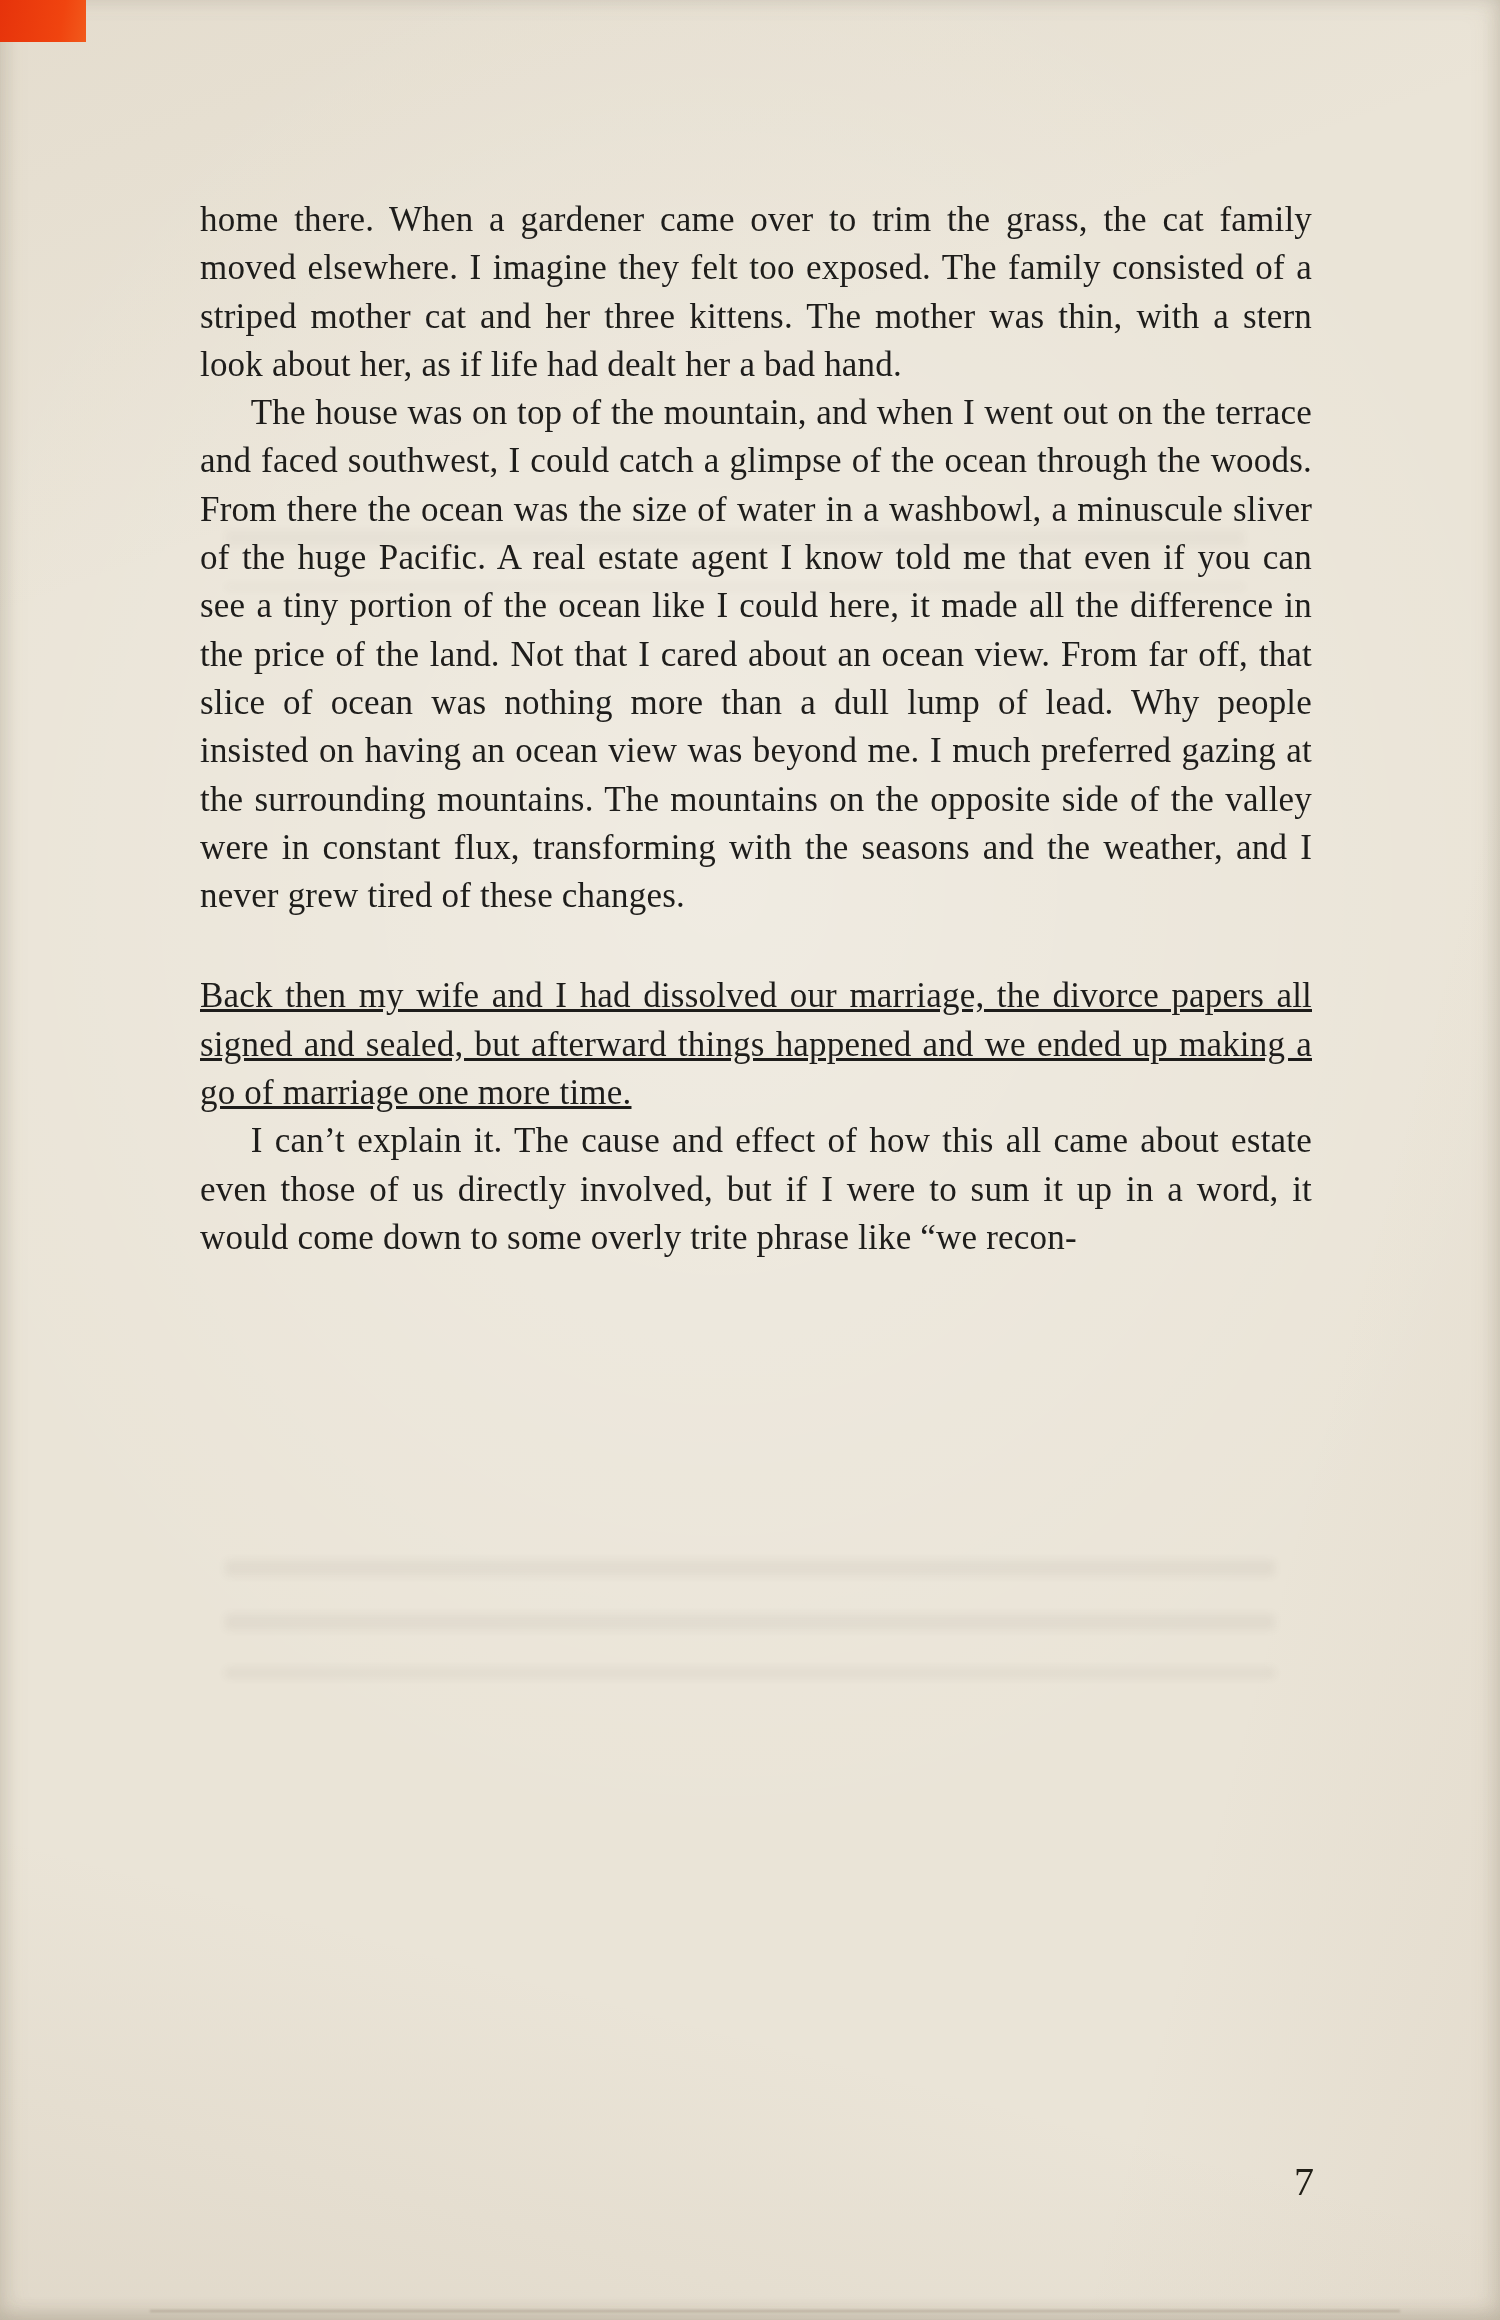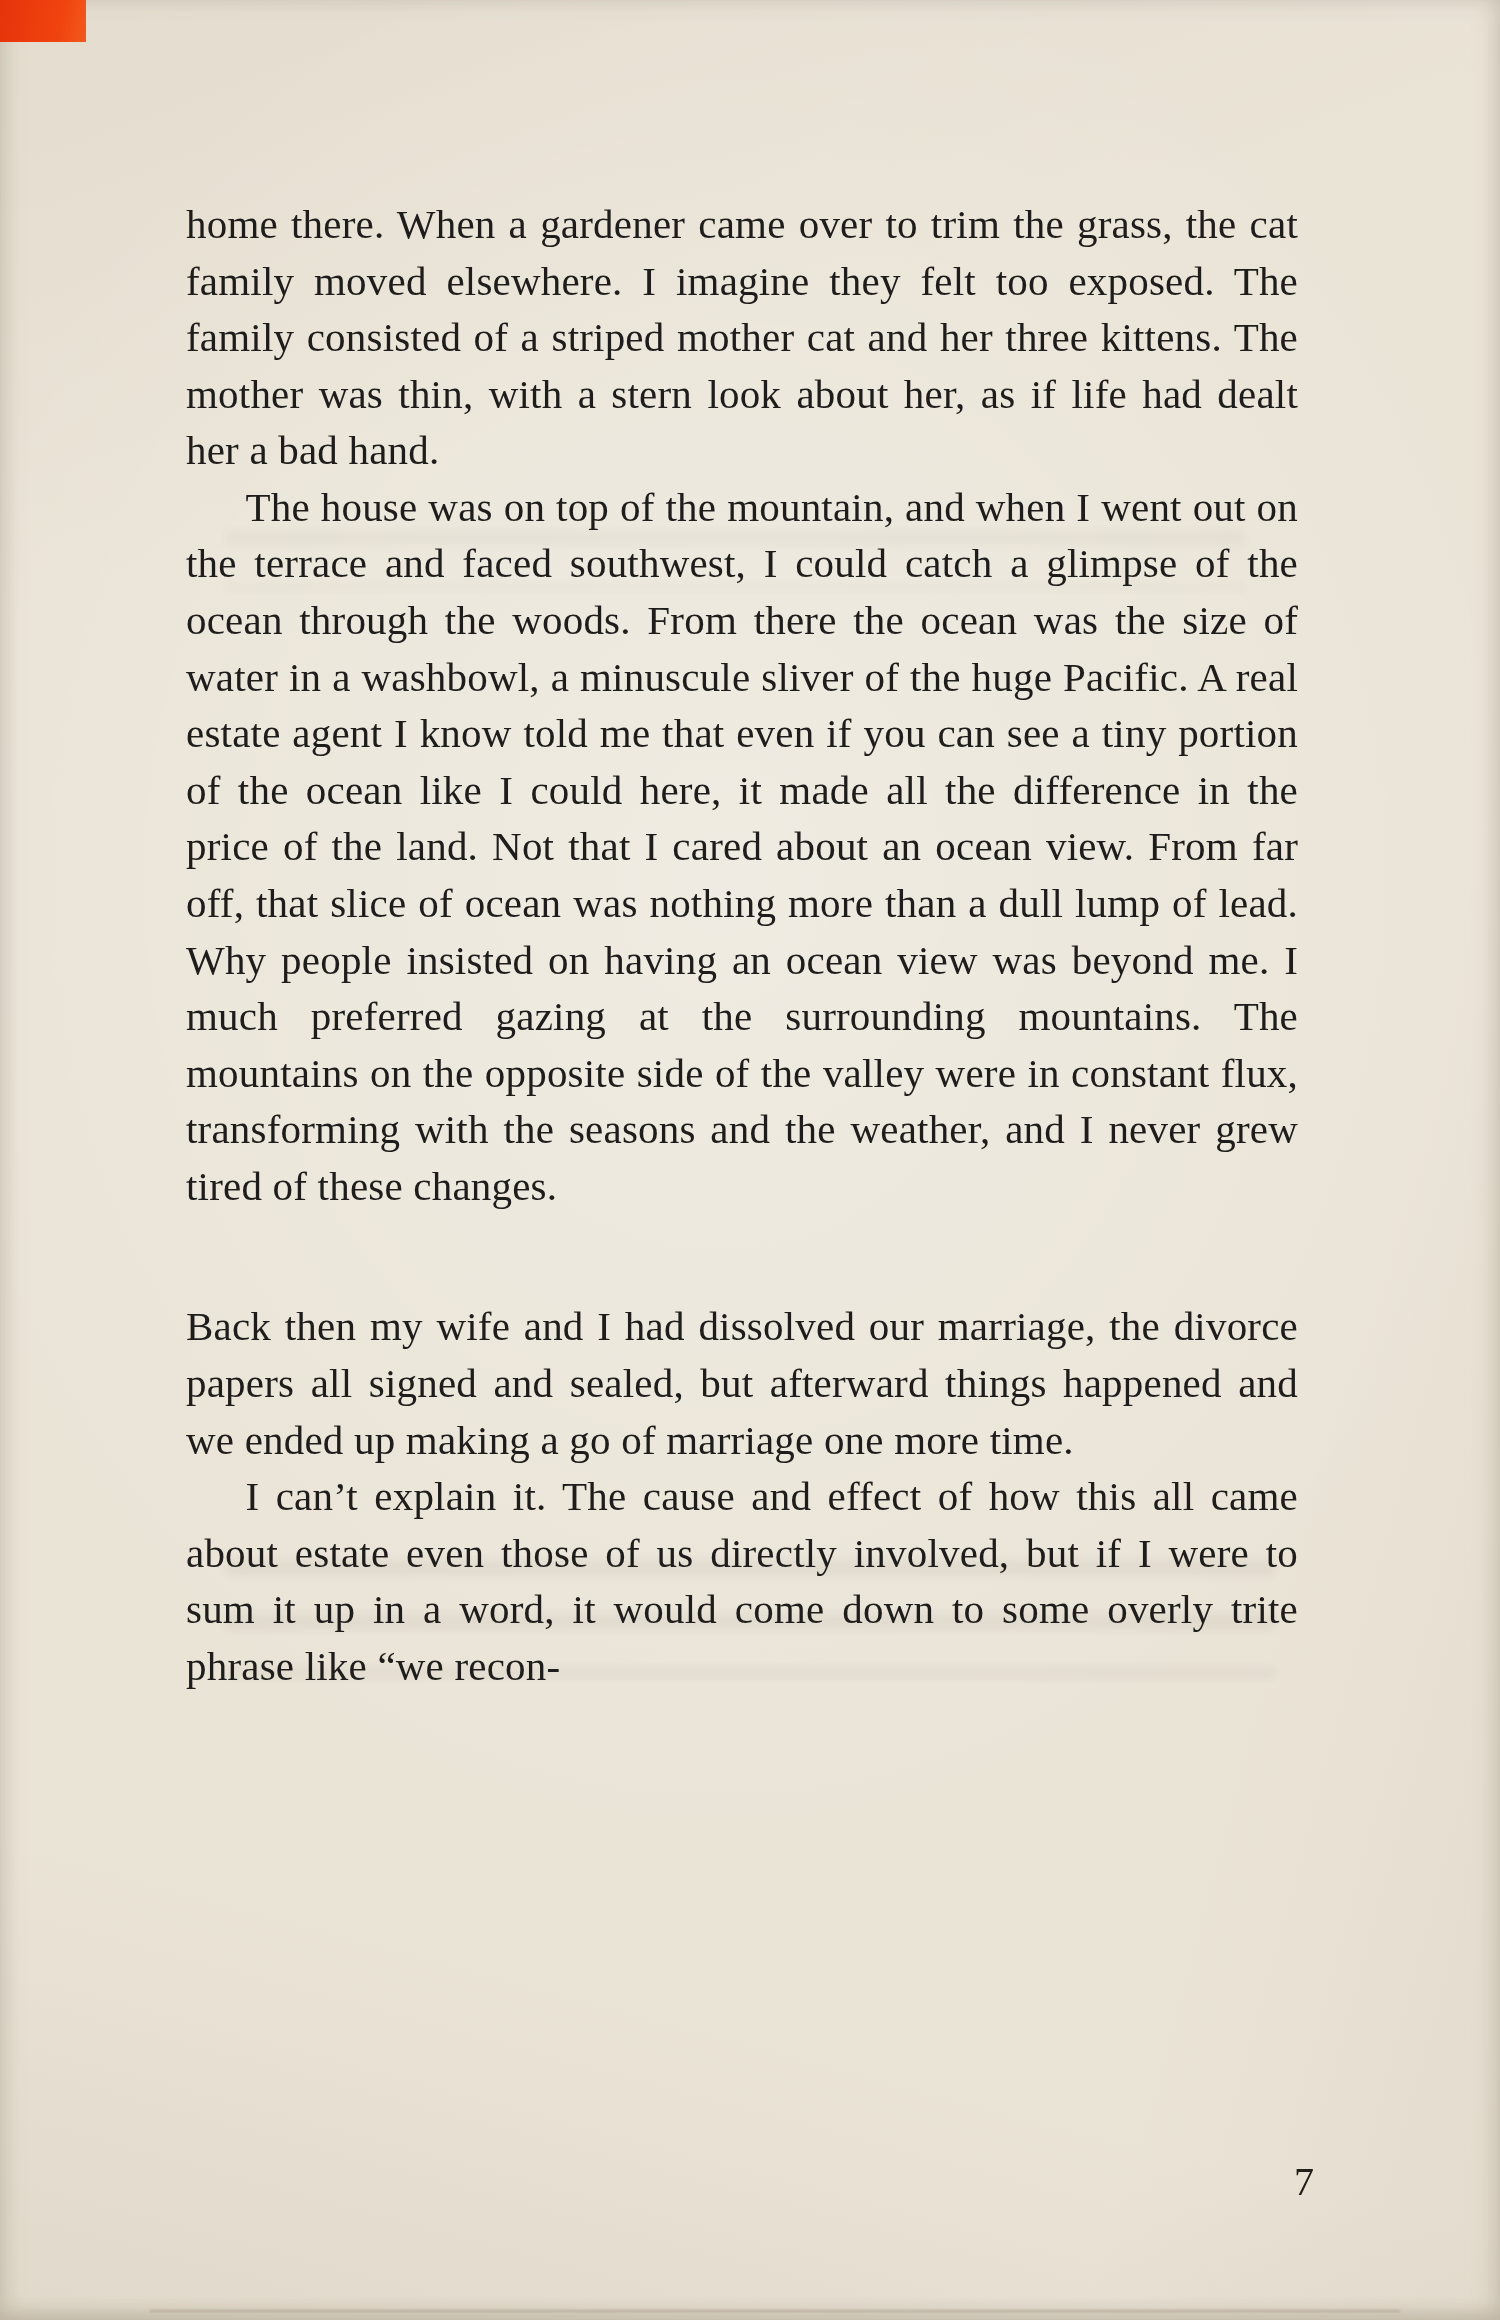--- a/index.html
+++ b/index.html
@@ -32,37 +32,38 @@
   .red-corner {
     position: absolute;
     top: 0;
     left: 0;
     width: 86px;
     height: 42px;
     background: linear-gradient(100deg, #e6330b 0%, #f0440f 70%, #f25a1c 100%);
   }
   .text-block {
     position: absolute;
-    left: 186px;
+    left: 200px;
     top: 196px;
     width: 1112px;
     color: #1e1d1b;
-    font-size: 41px;
+    font-size: 35px;
     line-height: 1.38;
     text-align: justify;
     letter-spacing: 0.2px;
   }
   .text-block p {
     margin: 0;
   }
   .text-block p.indent {
     text-indent: 1.45em;
   }
   .text-block p.section-start {
-    margin-top: 84px;
+    margin-top: 52px;
+    text-decoration: underline;
   }
   .page-number {
     position: absolute;
     left: 202px;
     top: 2158px;
     width: 1112px;
     text-align: right;
     color: #222018;
     font-size: 40px;
   }

